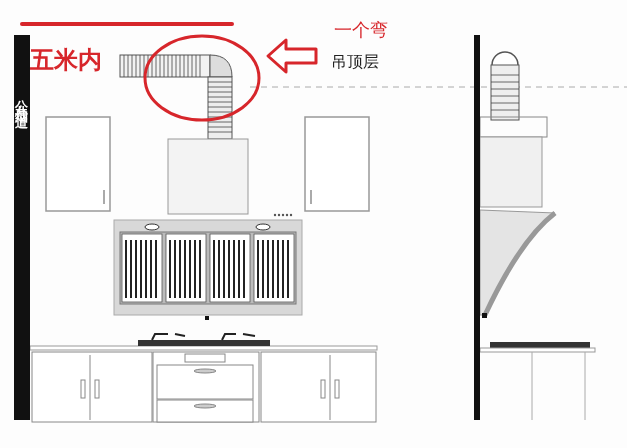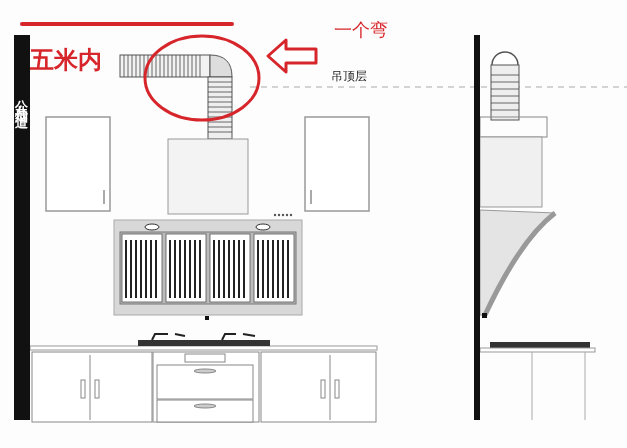--- a/index.html
+++ b/index.html
@@ -168,14 +168,14 @@
     </g>
 
     <rect x="474" y="35" width="6" height="385" fill="#111"></rect>
   </svg>
 
   <div class="abs wall" style="left:14px;top:35px;width:16px;height:385px;"></div>
   <div class="abs vtxt" style="left:14px;top:90px;width:16px;">公共烟道</div>
 
   <div class="abs red-text" style="left:30px;top:44px;font-size:24px;">五米内</div>
   <div class="abs red-text" style="left:334px;top:18px;font-size:18px;font-weight:normal;">一个弯</div>
-  <div class="abs label" style="left:331px;top:68px;font-size:12px;">吊顶层</div>
+  <div class="abs label" style="left:331px;top:52px;font-size:16px;">吊顶层</div>
 </div>
 
 </body></html>

